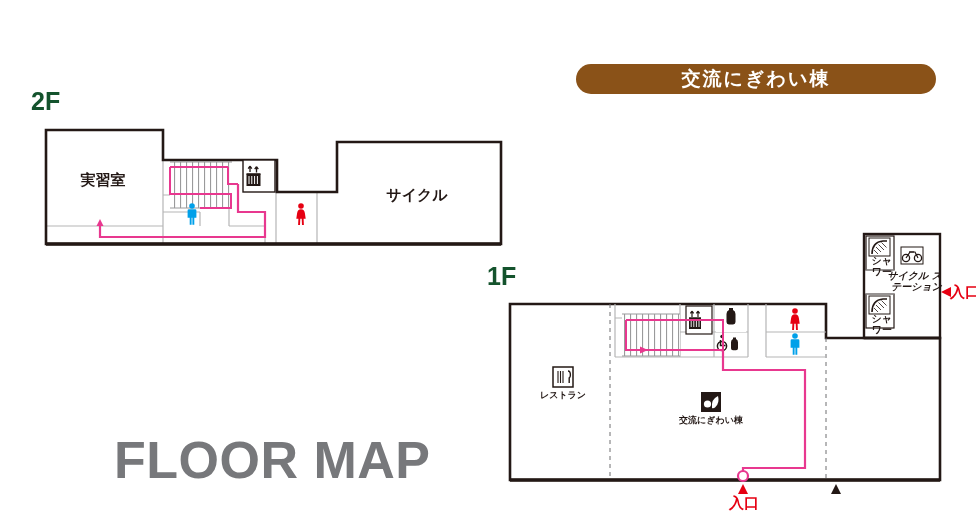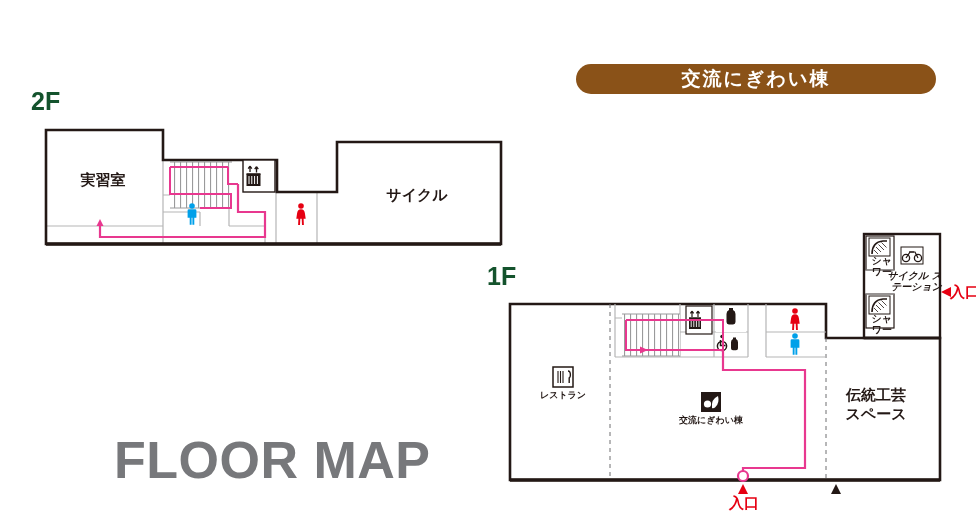--- a/index.html
+++ b/index.html
@@ -273,22 +273,20 @@
 
       <polygon points="941,280 951,275 951,285" fill="#e60012"></polygon>
     </g>
   </svg>
 
   <div class="roomlabel" style="left:60px;top:159px;width:86px;">実習室</div>
   <div class="roomlabel" style="left:374px;top:174px;width:86px;">サイクル</div>
 
   <div class="iconlabel" style="left:523px;top:378px;width:80px;">レストラン</div>
   <div class="iconlabel" style="left:661px;top:403px;width:100px;">交流にぎわい棟</div>
-  <div class="roomlabel" style="left:838px;top:374px;width:76px;">伝統工芸
-スペース</div>
   <div class="tinylabel" style="left:882px;top:258px;width:60px;font-style:italic;">サイクル
 ステーション</div>
   <div class="tinylabel" style="left:864px;top:243px;width:28px;">シャワー</div>
   <div class="tinylabel" style="left:864px;top:301px;width:28px;">シャワー</div>
 
   <div class="entrance" style="left:950px;top:271px;">入口</div>
   <div class="entrance" style="left:729px;top:482px;">入口</div>
 
 </div>
 

